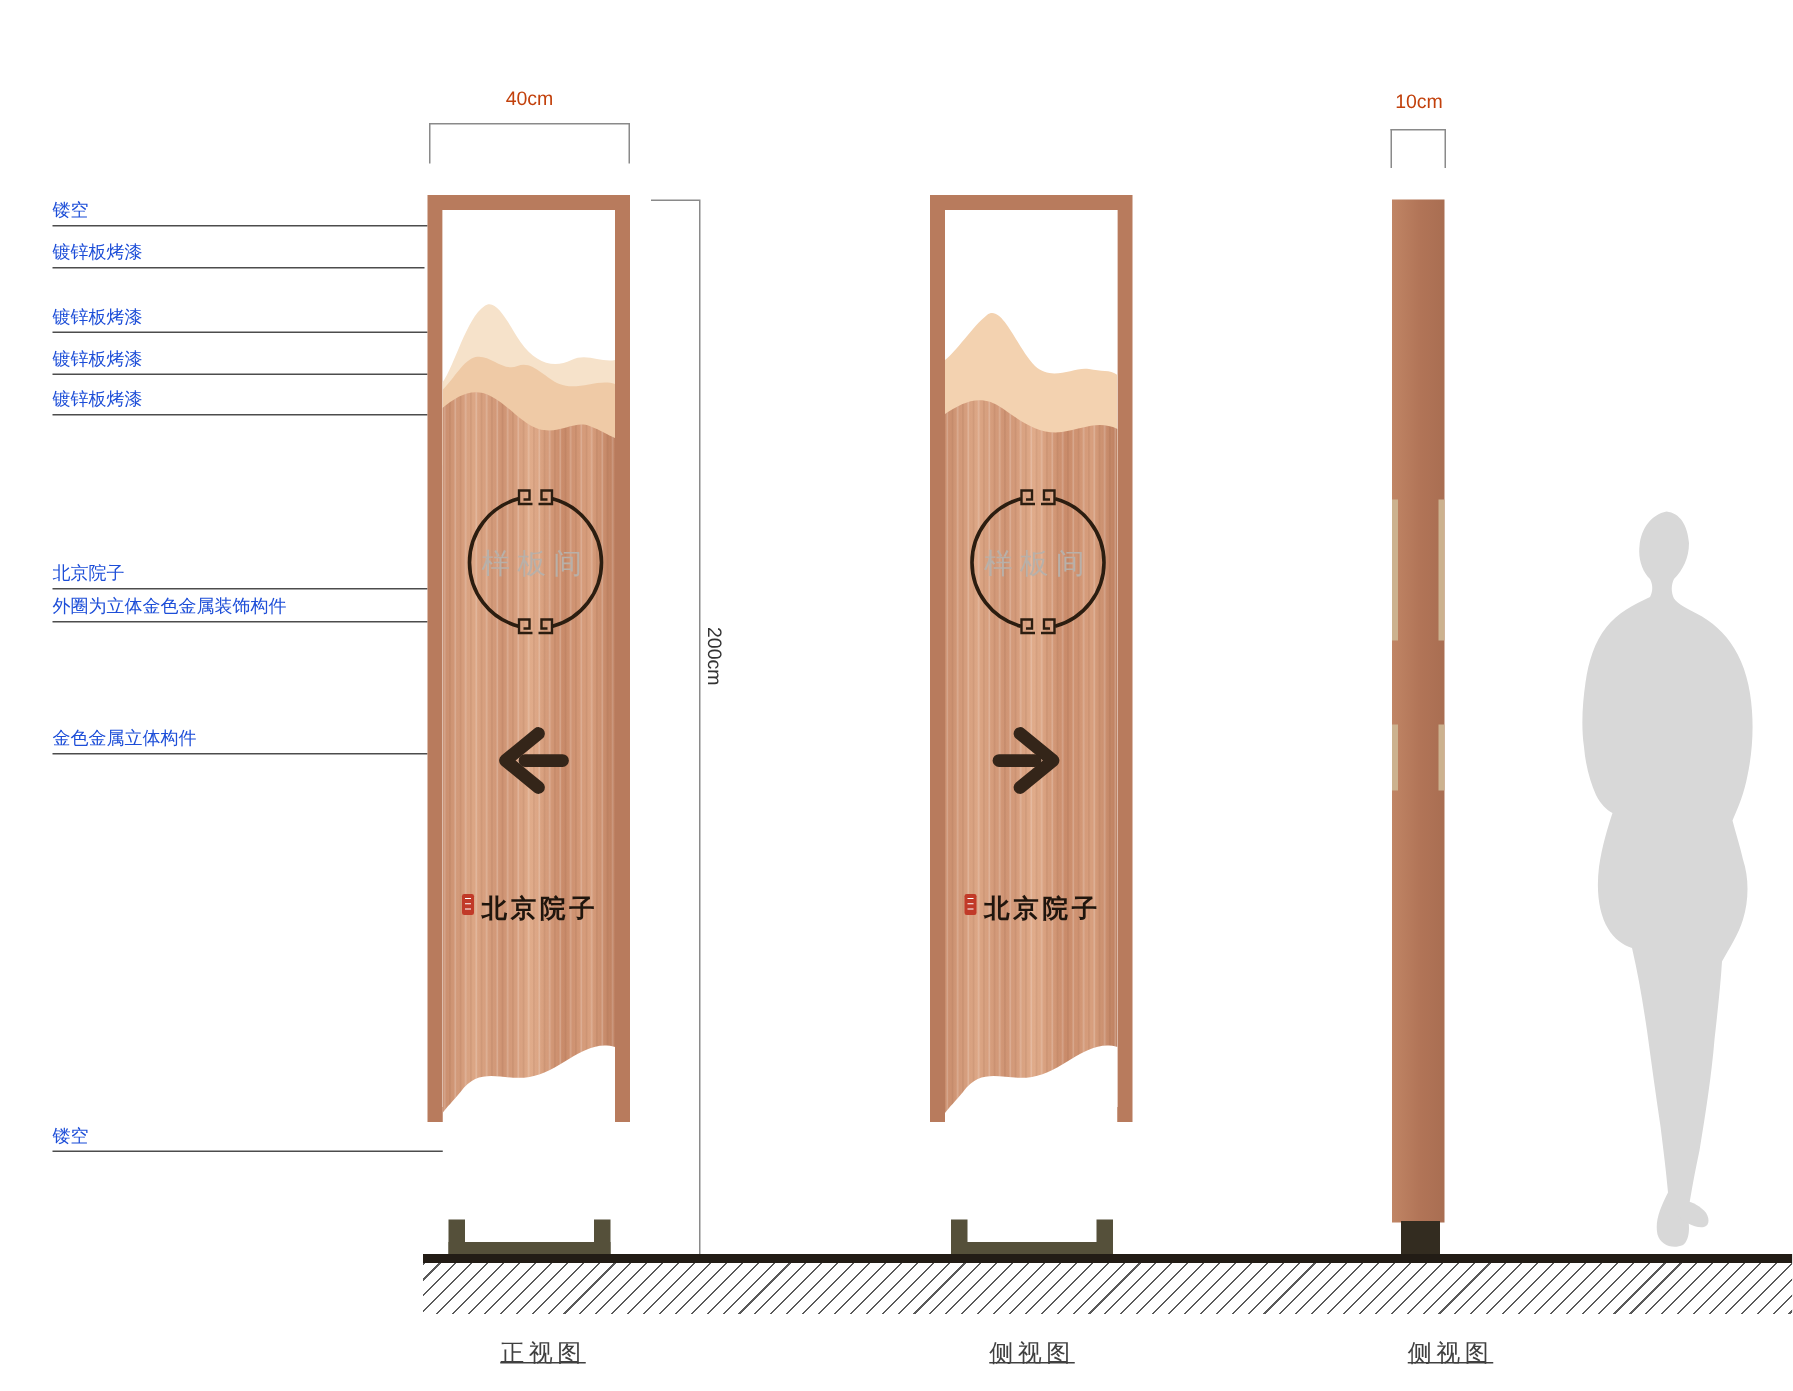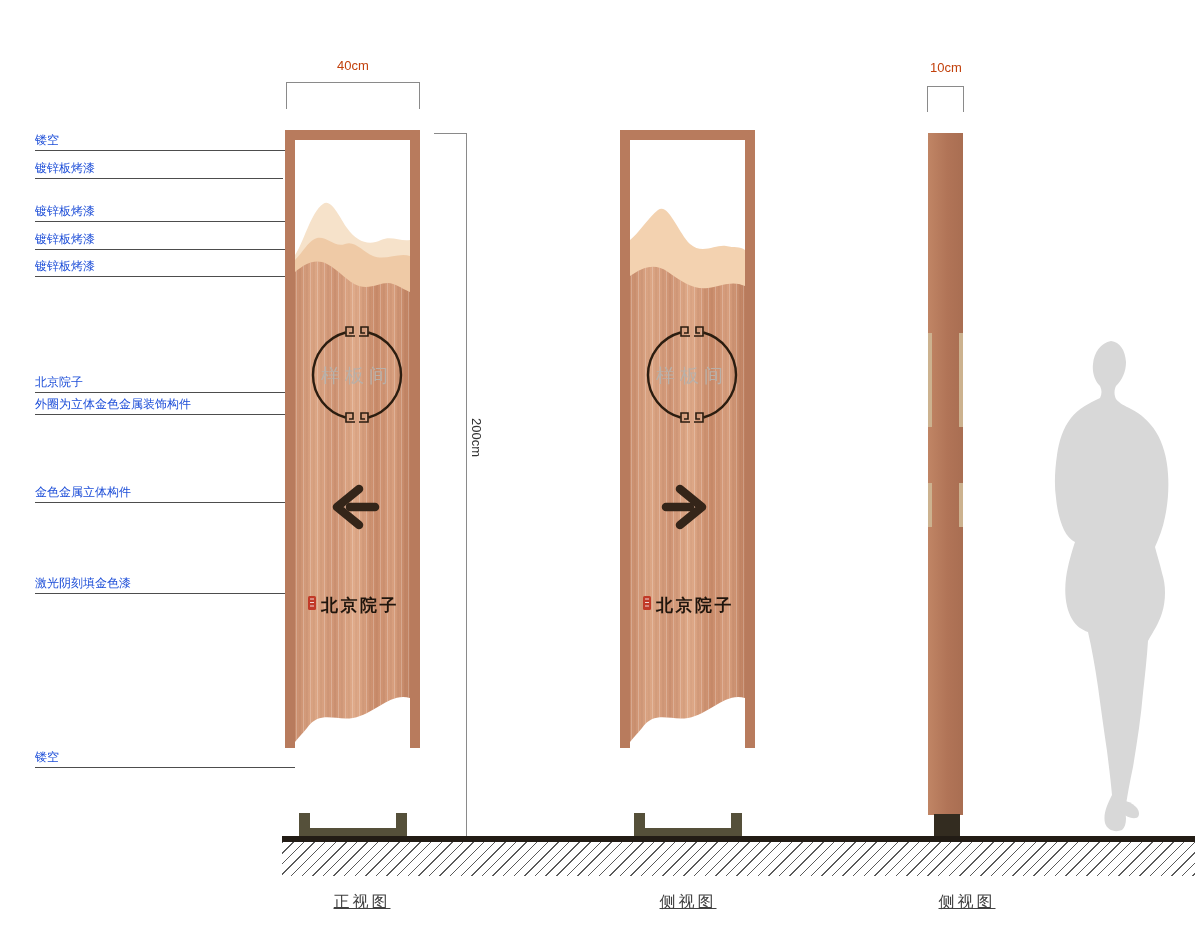--- a/index.html
+++ b/index.html
@@ -42,21 +42,20 @@
 <div class="canvas">
 
   <div class="callout" style="top:132px;width:272px"><span>镂空</span></div>
   <div class="callout" style="top:160px;width:248px"><span>镀锌板烤漆</span></div>
   <div class="callout" style="top:203px;width:288px"><span>镀锌板烤漆</span></div>
   <div class="callout" style="top:231px;width:258px"><span>镀锌板烤漆</span></div>
   <div class="callout" style="top:258px;width:258px"><span>镀锌板烤漆</span></div>
   <div class="callout" style="top:374px;width:285px"><span>北京院子</span></div>
   <div class="callout" style="top:396px;width:278px"><span>外圈为立体金色金属装饰构件</span></div>
   <div class="callout" style="top:484px;width:302px"><span>金色金属立体构件</span></div>
-  <div class="callout" style="top:575px;width:310px"><span>激光阴刻填金色漆</span></div>
   <div class="callout" style="top:749px;width:267px"><span>镂空</span></div>
 
   <div class="dim-text" style="left:286px;top:58px;width:134px">40cm</div>
   <div class="bracket" style="left:286px;top:82px;width:134px;height:27px"></div>
 
   <div class="dim-text" style="left:925px;top:60px;width:42px">10cm</div>
   <div class="bracket" style="left:927px;top:86px;width:37px;height:26px"></div>
 
   <div class="hline" style="left:434px;top:133px;width:32px;height:1px"></div>
   <div class="vline" style="left:466px;top:133px;width:1px;height:703px"></div>

